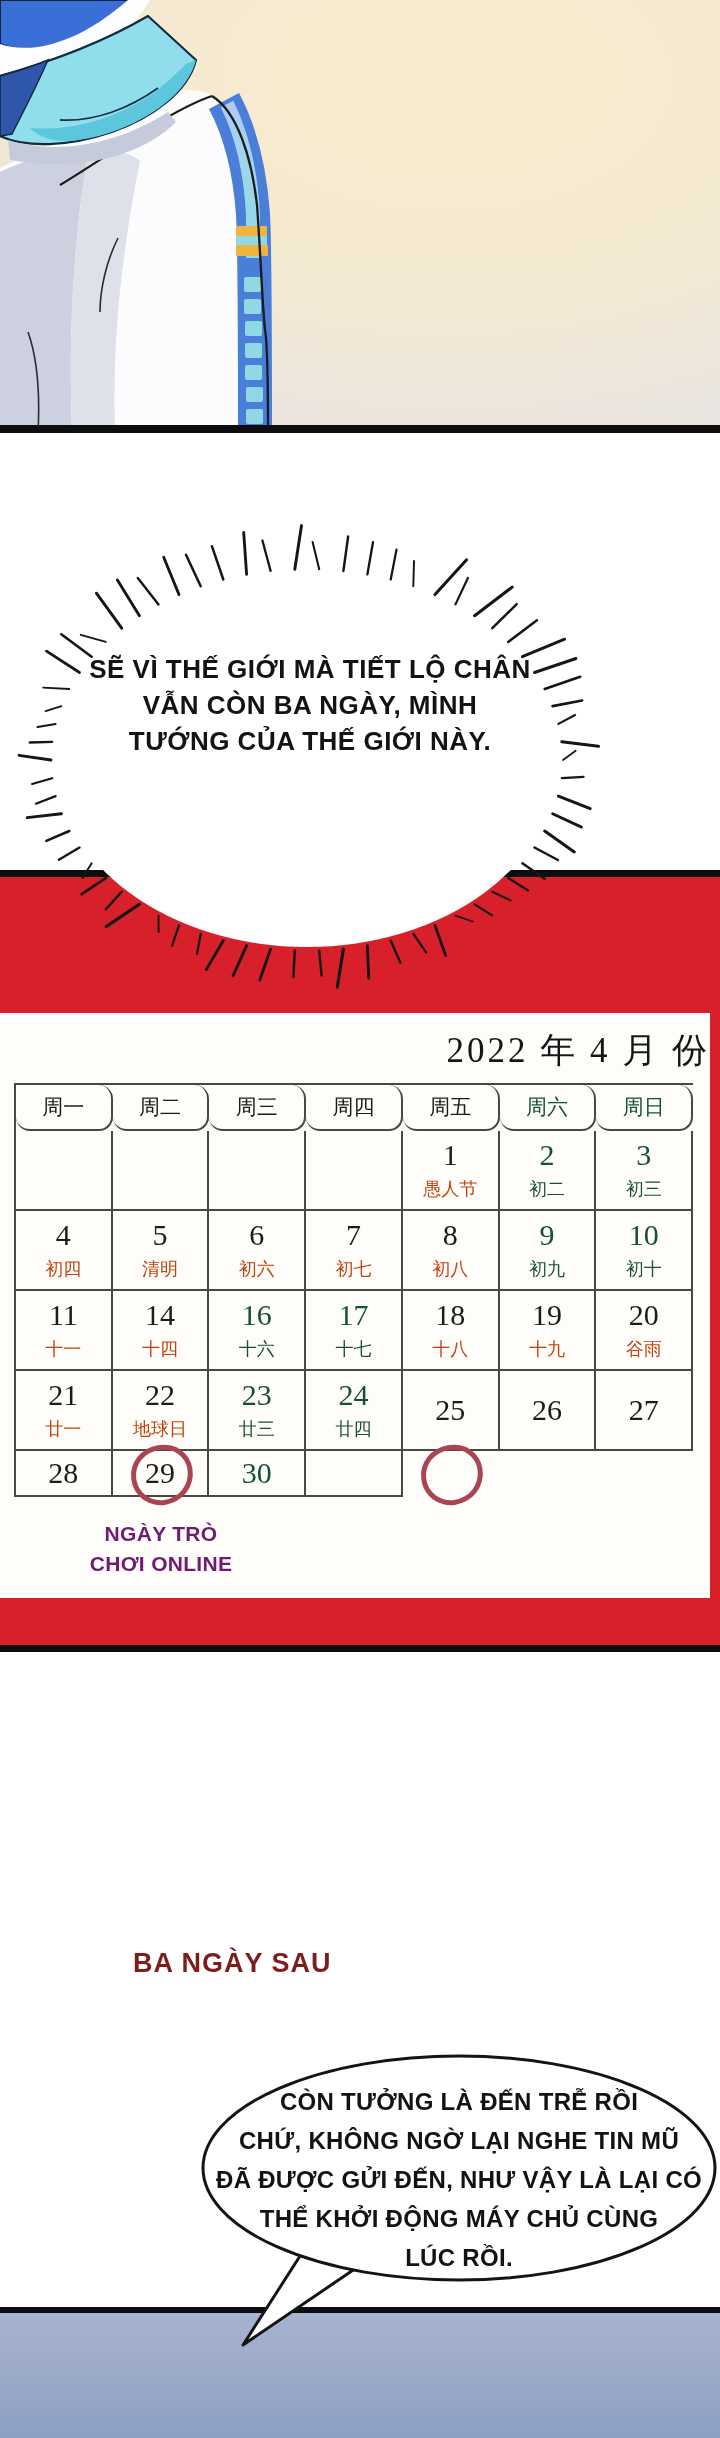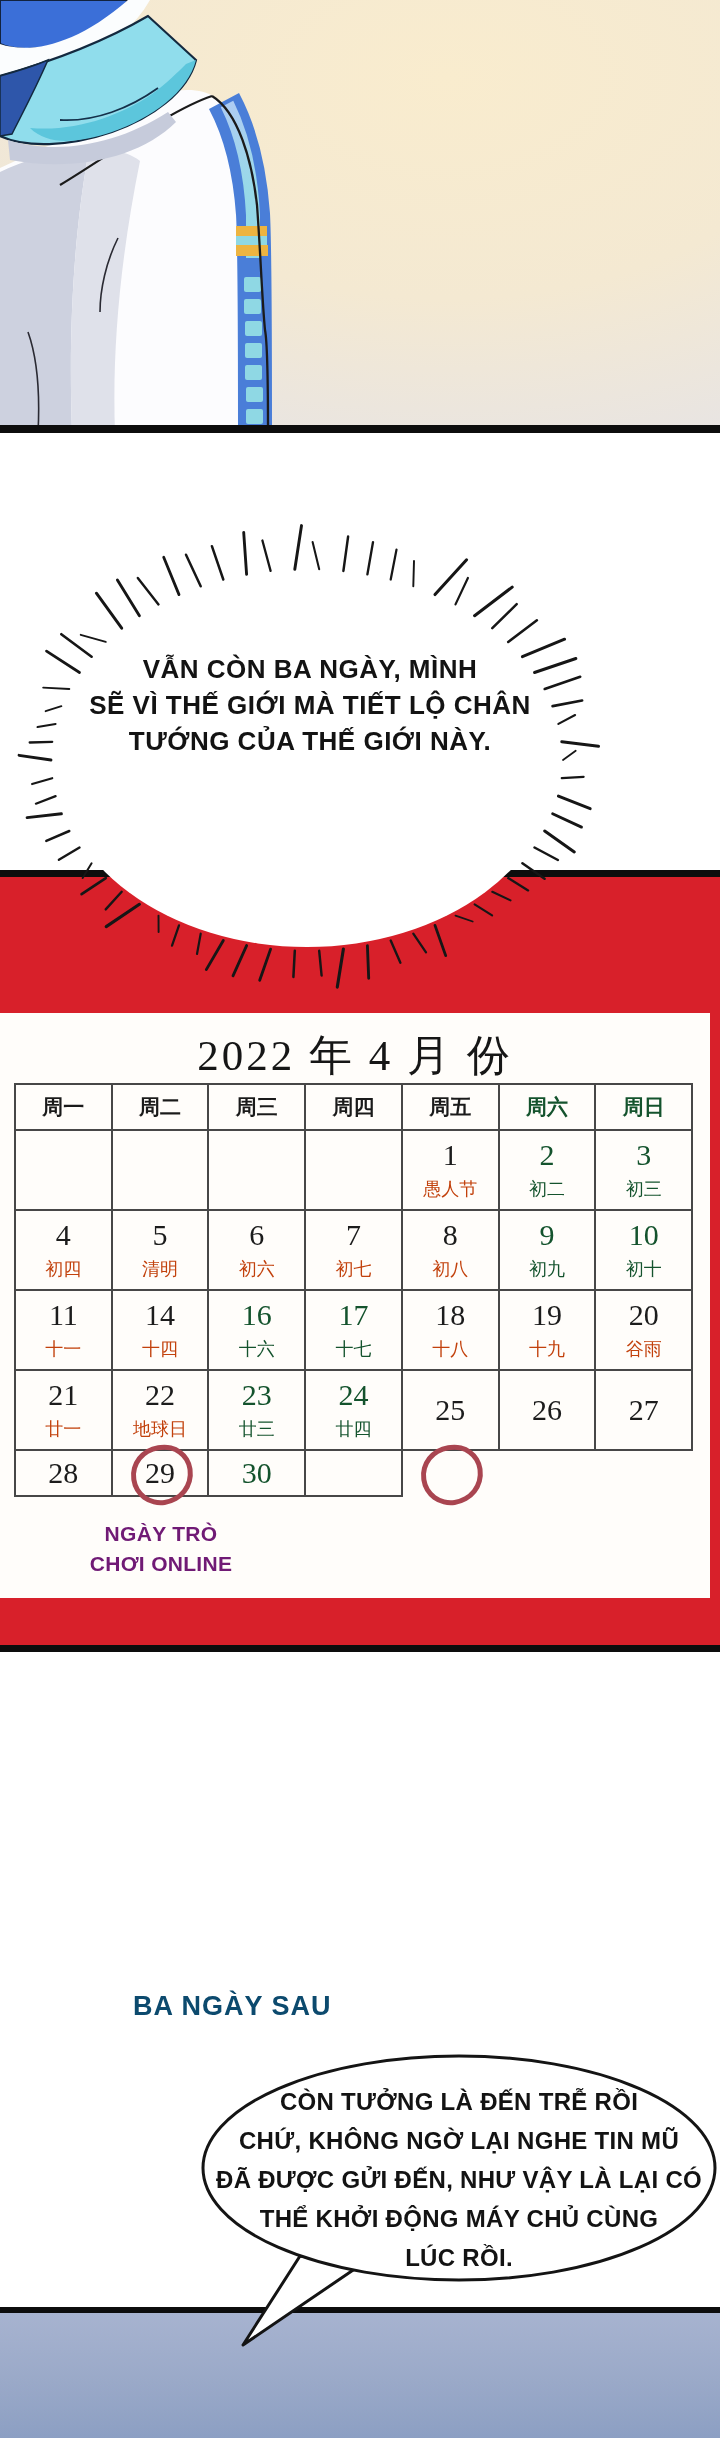--- a/index.html
+++ b/index.html
@@ -12,42 +12,42 @@
 
   
   #burst-svg{left:0;top:515px;width:660px;height:480px;z-index:5;}
   #bubble1-text{left:50px;top:651px;width:520px;text-align:center;z-index:6;
     font-weight:bold;font-size:26px;line-height:36px;color:#131313;letter-spacing:.5px;}
 
   
   #red-panel{left:0;top:870px;width:720px;height:782px;box-sizing:border-box;
     background:#d8202a;border-top:7px solid #0d0d0d;border-bottom:7px solid #0d0d0d;z-index:1;}
   #calendar-sheet{left:0;top:136px;width:710px;height:585px;background:#fffdfa;position:absolute;}
-  #calendar-title{left:0;top:14px;width:100%;text-align:center;position:absolute;
-    font-family:"Liberation Serif",serif;font-size:43px;letter-spacing:3px;color:#161616;}
+  #calendar-title{left:0;top:14px;width:100%;text-align:right;position:absolute;
+    font-family:"Liberation Serif",serif;font-size:35px;letter-spacing:3px;color:#161616;}
   #cal-grid{position:absolute;left:14px;top:70px;width:677px;display:grid;
     grid-template-columns:repeat(7,1fr);grid-template-rows:46px 80px 80px 80px 80px 46px;
     border-top:2px solid #474747;border-left:2px solid #474747;background:#fffdfa;}
   .cal-cell{border-right:2px solid #474747;border-bottom:2px solid #474747;
     display:flex;flex-direction:column;align-items:center;justify-content:center;overflow:visible;}
-  .wd{font-family:"Liberation Serif",serif;font-weight:700;font-size:21px;color:#1a1a1a;}
+  .wd{font-family:"Liberation Serif",serif;font-weight:400;font-size:21px;color:#1a1a1a;border-radius:14px;}
   .date{font-family:"Liberation Serif",serif;font-size:30px;line-height:1;color:#1c1c1c;}
   .lunar{font-family:"Liberation Serif",serif;font-size:18px;margin-top:7px;color:#c2410c;}
   .red{color:#14532d;}
   .circle-mark{position:absolute;width:52px;height:50px;border:5px solid #a94550;
     border-radius:50% 46% 52% 48%;transform:rotate(-8deg);z-index:3;}
   #circle-26{left:131px;top:432px;}
   #circle-29{left:421px;top:432px;}
   .cal-ann{position:absolute;top:506px;transform:translateX(-50%);text-align:center;
     font-weight:bold;font-size:21px;line-height:30px;color:#701a75;letter-spacing:.3px;white-space:nowrap;}
   #cal-ann-1{left:161px;}
   #cal-ann-2{left:524px;}
 
   
-  #caption{left:133px;top:1948px;font-weight:bold;font-size:27px;color:#0c4a6e;letter-spacing:1px;margin-top:43px;}
+  #caption{left:133px;top:1948px;font-weight:bold;font-size:27px;color:#7f1d1d;letter-spacing:1px;}
 
   
   #bubble2-svg{left:0;top:2040px;width:720px;height:320px;z-index:5;}
   #bubble2-text{left:180px;top:2082px;width:558px;text-align:center;z-index:6;
     font-weight:bold;font-size:24px;line-height:39px;color:#131313;letter-spacing:.3px;}
 
   
   #panel-bottom{left:0;top:2307px;width:720px;height:131px;box-sizing:border-box;
     border-top:6px solid #0d0d0d;z-index:1;
     background:linear-gradient(180deg,#a7b3d0 0%,#9aa9c8 55%,#8c9fc3 100%);}
@@ -171,22 +171,22 @@
       <line x1="508.2" y1="126.9" x2="536.9" y2="105.3" stroke="#161616" stroke-width="2.55" stroke-linecap="round"></line>
       <line x1="522.4" y1="141.7" x2="564.6" y2="124.2" stroke="#161616" stroke-width="3.00" stroke-linecap="round"></line>
       <line x1="534.5" y1="157.5" x2="575.9" y2="143.5" stroke="#161616" stroke-width="2.91" stroke-linecap="round"></line>
       <line x1="544.7" y1="174.0" x2="580.2" y2="161.8" stroke="#161616" stroke-width="2.62" stroke-linecap="round"></line>
       <line x1="552.6" y1="191.2" x2="582.1" y2="185.5" stroke="#161616" stroke-width="2.70" stroke-linecap="round"></line>
       <line x1="558.4" y1="208.9" x2="575.1" y2="200.0" stroke="#161616" stroke-width="2.10" stroke-linecap="round"></line>
       <line x1="561.8" y1="226.8" x2="598.5" y2="231.3" stroke="#161616" stroke-width="3.04" stroke-linecap="round"></line>
     </g>
 </svg>
 <div id="bubble1-text" class="abs">
+  <div>SẼ VÌ THẾ GIỚI MÀ TIẾT LỘ CHÂN</div>
   <div>VẪN CÒN BA NGÀY, MÌNH</div>
-  <div>SẼ VÌ THẾ GIỚI MÀ TIẾT LỘ CHÂN</div>
   <div>TƯỚNG CỦA THẾ GIỚI NÀY.</div>
 </div>
 
 <div id="red-panel" class="abs">
   <div id="calendar-sheet">
     <div id="calendar-title">2022 年 4 月 份</div>
     <div id="cal-grid">
         <div class="cal-cell wd">周一</div>
         <div class="cal-cell wd">周二</div>
         <div class="cal-cell wd">周三</div>

